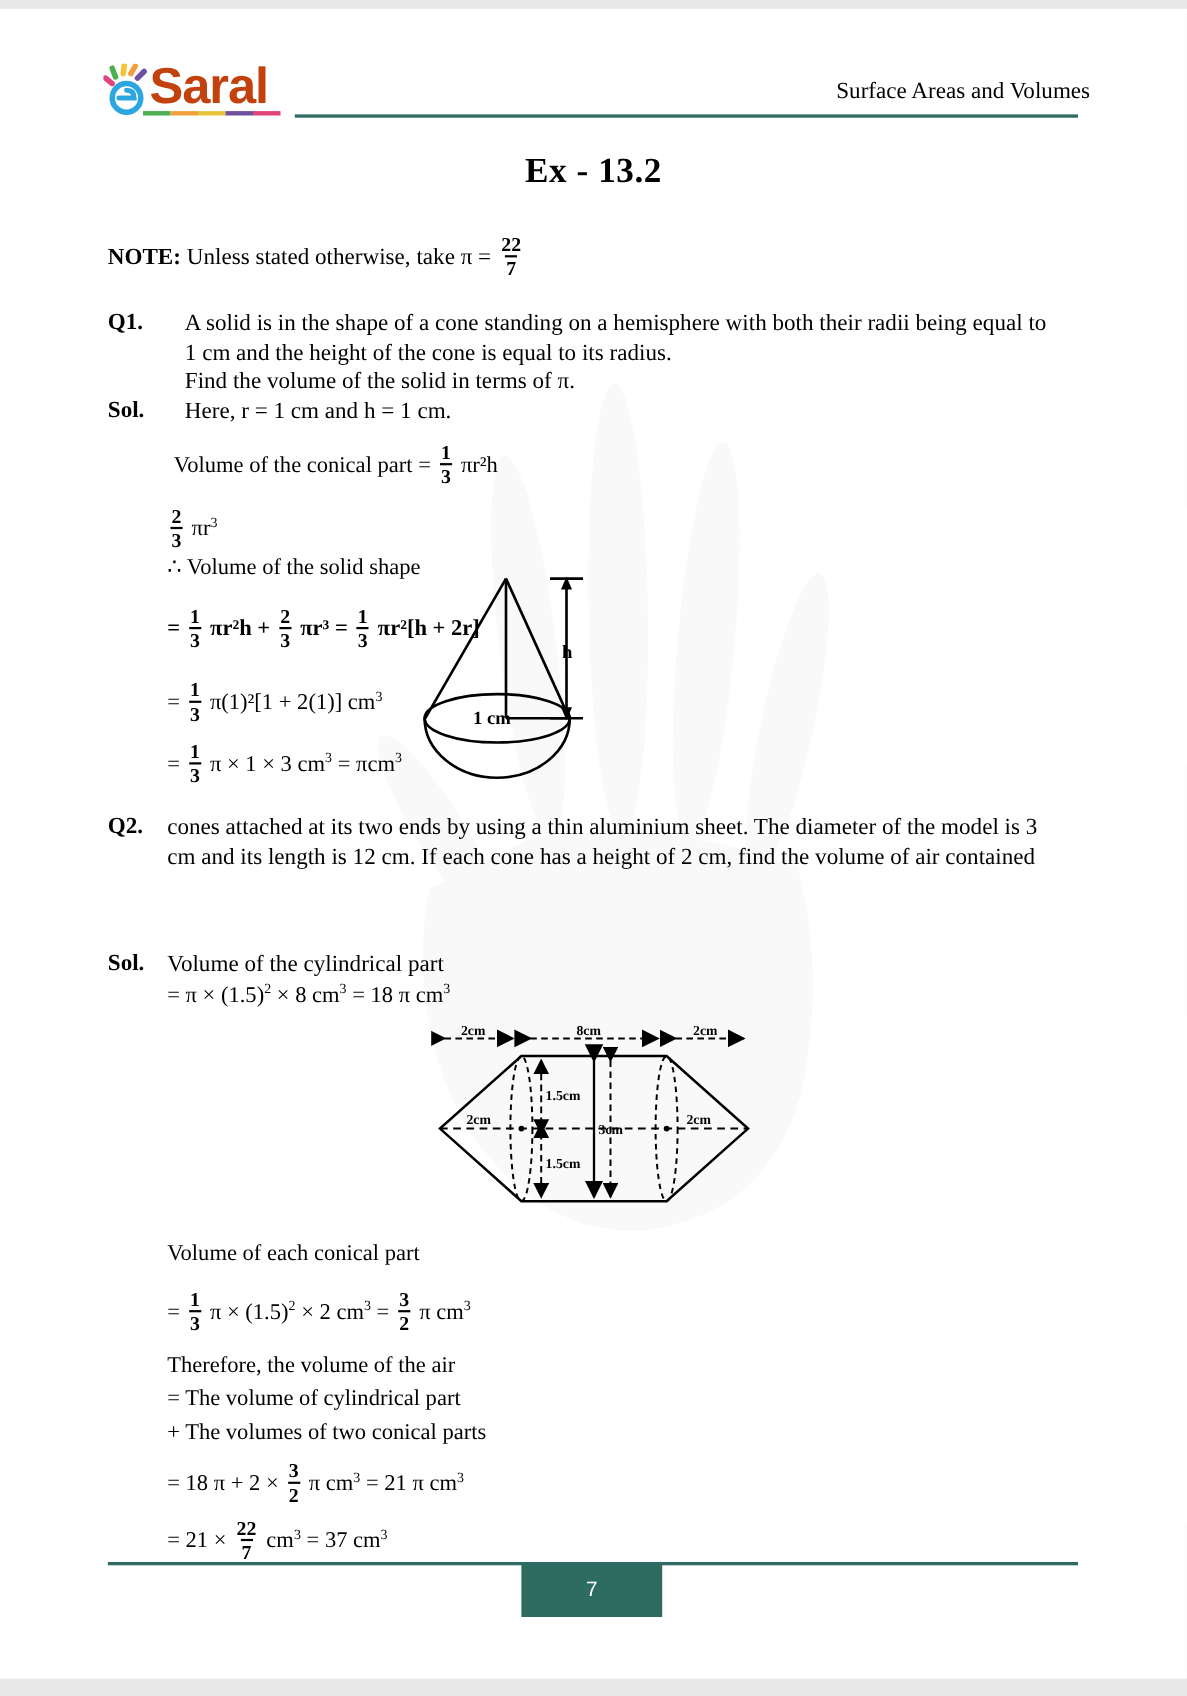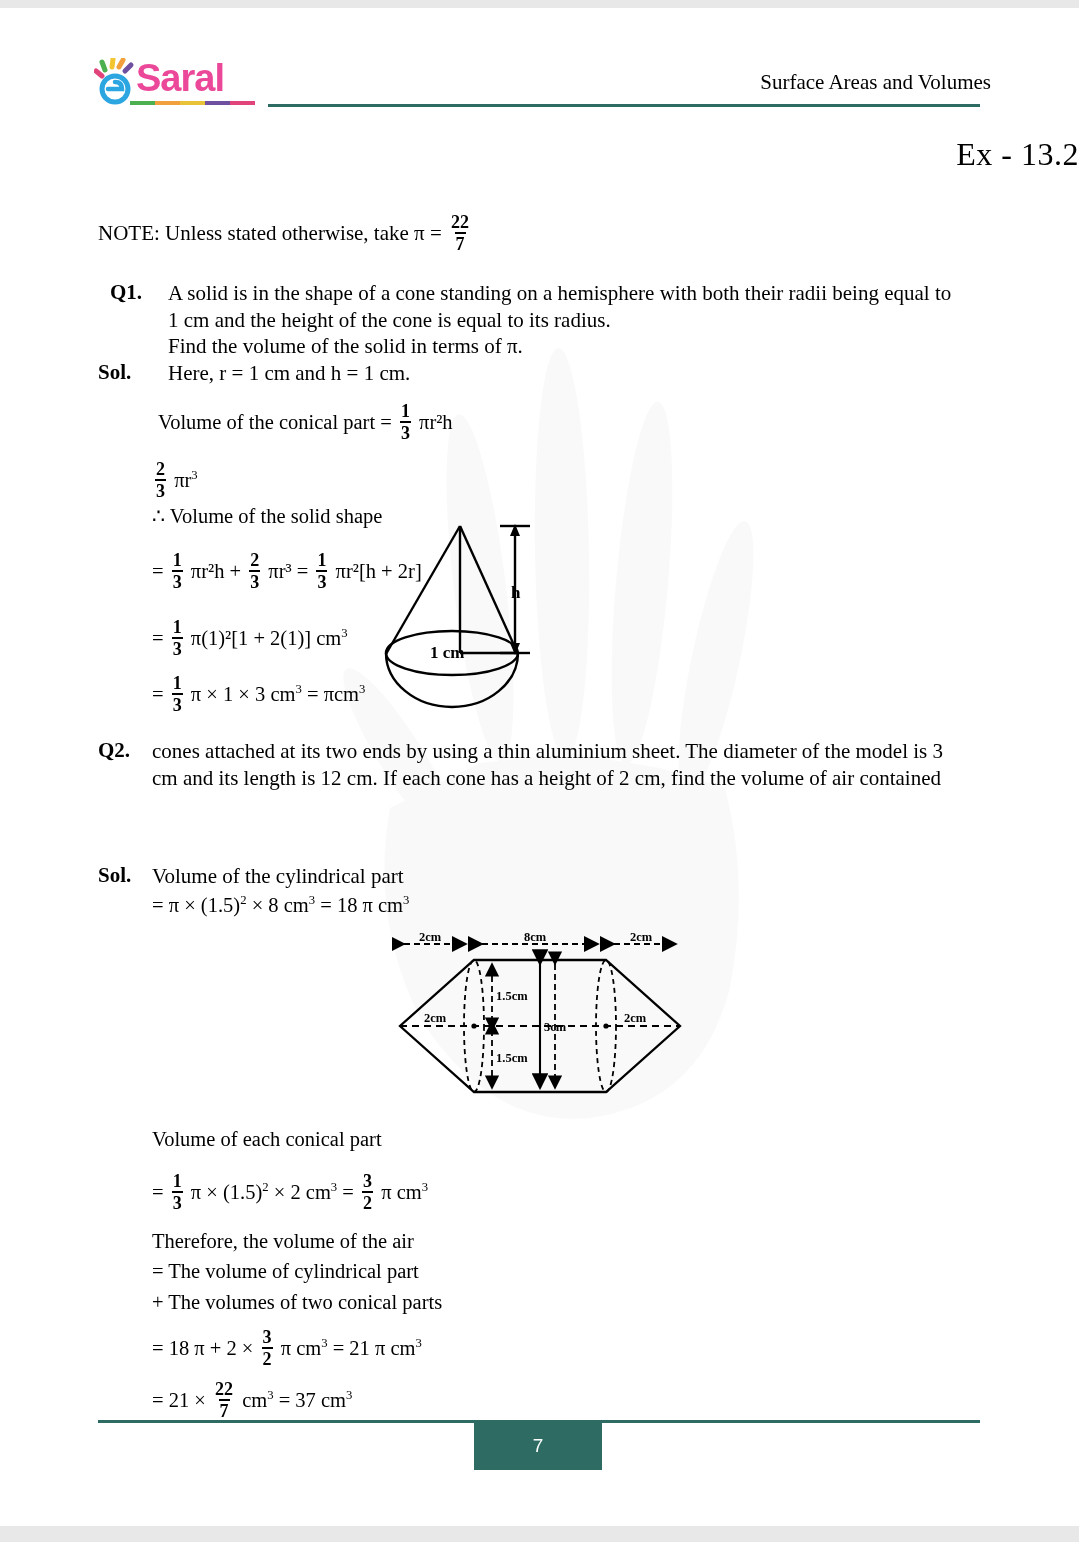--- a/index.html
+++ b/index.html
@@ -53,23 +53,23 @@
     top: 48px;
     width: 170px;
     height: 56px;
   }
   .logo-word {
     position: absolute;
     left: 42px;
     top: 2px;
     font-family: "Liberation Sans", sans-serif;
     font-weight: bold;
-    font-size: 38px;
+    font-size: 46px;
     letter-spacing: -1px;
-    color: #ec4899;
+    color: #c2410c;
     line-height: 40px;
   }
   .logo-bar {
     position: absolute;
     left: 36px;
     top: 45px;
     width: 125px;
     height: 4px;
     display: flex;
   }
@@ -90,29 +90,29 @@
     width: 712px;
     height: 3px;
     background: #2d6b63;
   }
 
   
   .ex-title {
     position: absolute;
     left: 0; right: 0;
     top: 128px;
-    text-align: right;
+    text-align: center;
     font-size: 32px;
-    font-weight: normal;
+    font-weight: bold;
     letter-spacing: 0.5px;
   }
 
   
   .blk { position: absolute; font-size: 20.5px; line-height: 26px; color: #000; }
-  .bold { font-weight: normal; }
+  .bold { font-weight: bold; }
 
   .note { left: 98px; top: 207px; width: 600px; font-size: 21px; }
   .q-label { position: absolute; font-weight: bold; font-size: 21px; }
   .q-body  { position: absolute; font-size: 21px; line-height: 26.5px; }
 
   
   .frac {
     display: inline-flex;
     flex-direction: column;
     align-items: center;
@@ -206,21 +206,21 @@
 
     <div class="note blk">
       <span class="bold">NOTE:</span>
       <span>Unless stated otherwise, take π =</span>
       <span class="frac">
         <span class="num">22</span>
         <span class="den">7</span>
       </span>
     </div>
 
-    <div class="q-label" style="left:98px; top:272px;margin-left:12px;">Q1.</div>
+    <div class="q-label" style="left:98px; top:272px;">Q1.</div>
     <div class="q-body" style="left:168px; top:272px; width:812px;">
       <div>A solid is in the shape of a cone standing  on a hemisphere with both their radii being equal to</div>
       <div>1 cm and the height of the cone is equal to its radius.</div>
       <div>Find the volume of the solid in terms of π.</div>
     </div>
 
     <div class="q-label" style="left:98px; top:352px;">Sol.</div>
     <div class="q-body" style="left:168px; top:352px;text-align:right;">Here, r = 1 cm and h = 1 cm.</div>
 
     <div class="blk" style="left:158px; top:396px;">

